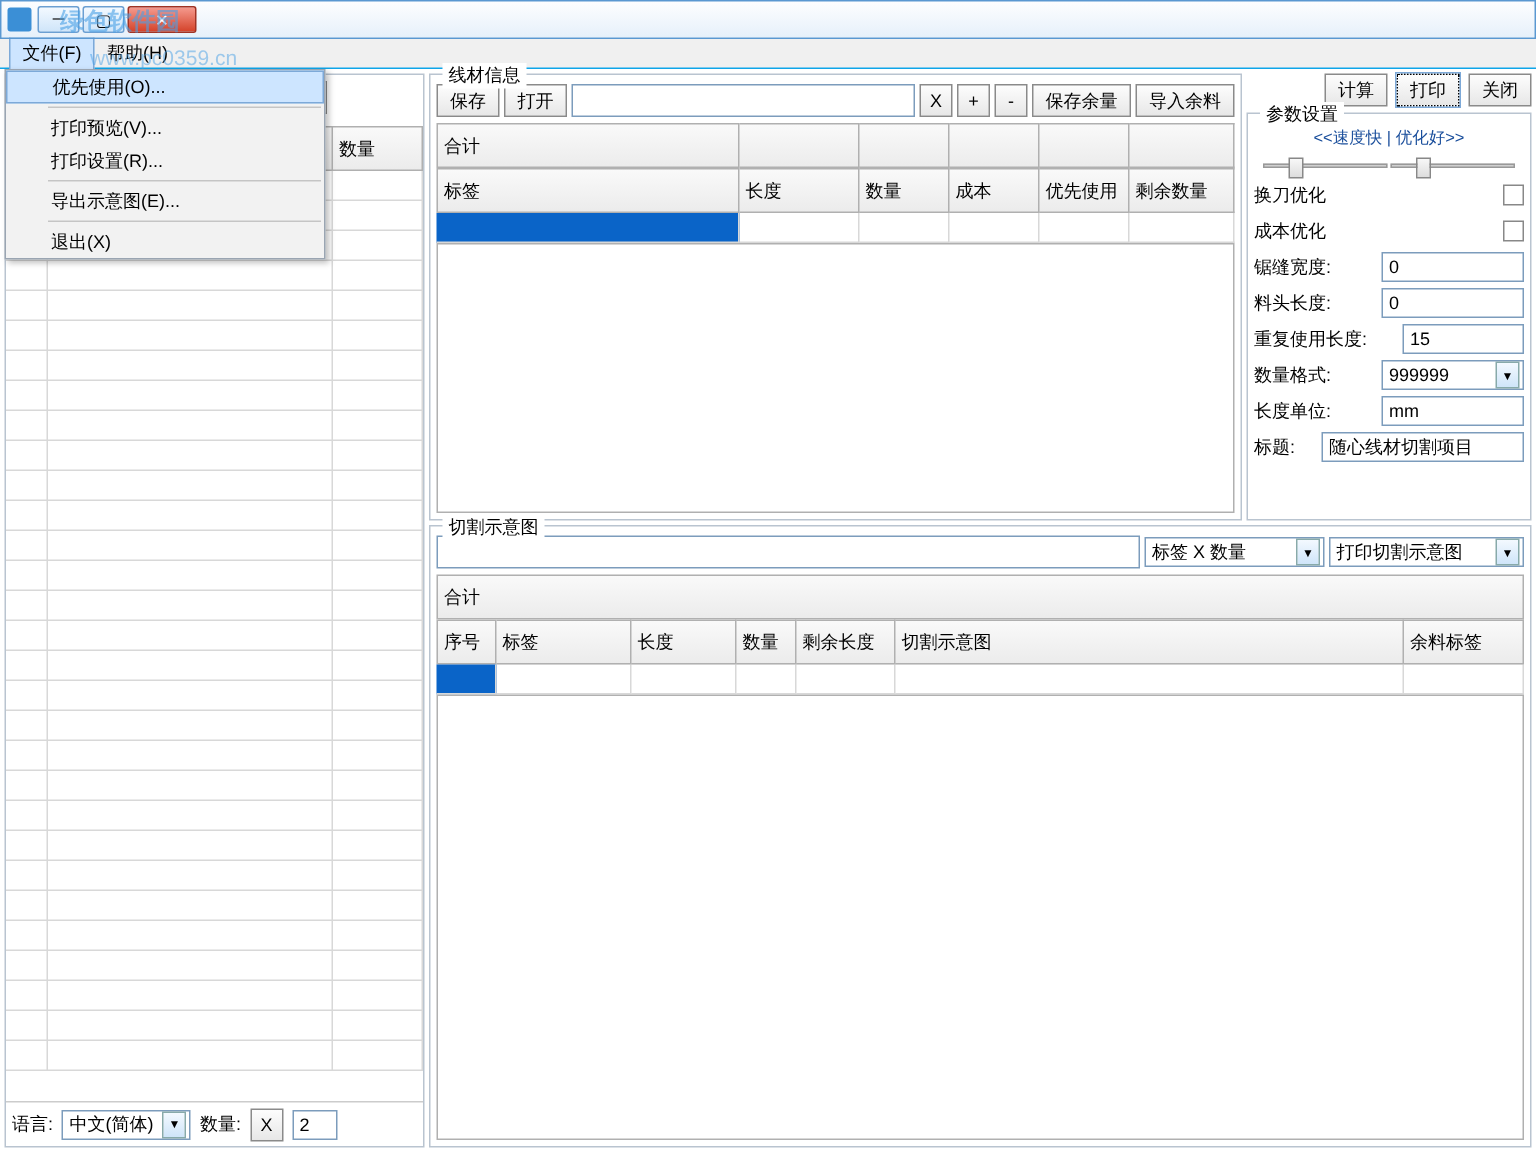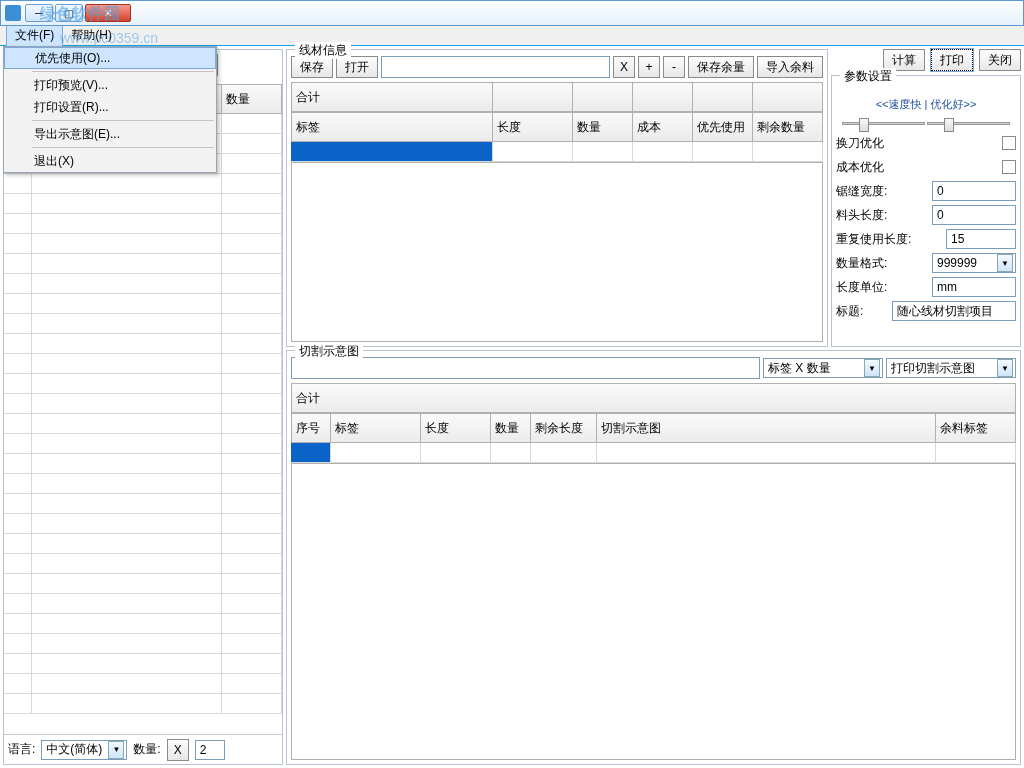--- a/index.html
+++ b/index.html
@@ -36,22 +36,22 @@
 .left-grid{flex:1;overflow:auto}
 .left-bottom{border-top:1px solid #ccc;padding:4px;display:flex;align-items:center;gap:6px;height:30px}
 .select{border:1px solid #7c9cbc;height:20px;background:#fff;padding:0 18px 0 4px;position:relative;display:inline-flex;align-items:center}
 .select::after{content:"▼";position:absolute;right:2px;font-size:8px;background:linear-gradient(#f3f9ff,#cfe5f9);border:1px solid #8aa;width:14px;height:16px;display:flex;align-items:center;justify-content:center}
 .input{border:1px solid #7c9cbc;height:20px;padding:0 4px;background:#fff;display:inline-flex;align-items:center}
 .right-panel{flex:1;display:flex;flex-direction:column;gap:3px}
 .top-section{display:flex;gap:3px}
 .material-info{flex:1;border:1px solid #b9c4d0;padding:6px 4px 4px;position:relative}
 .side-params{width:190px;display:flex;flex-direction:col;flex-direction:column;gap:4px}
 .btnrow{display:flex;gap:6px;justify-content:flex-end}
-.param-box{border:1px solid #b9c4d0;padding:21px 4px;position:relative;flex:1}
-.param-row{display:flex;align-items:center;height:22px;gap:20px;margin-bottom:2px}
+.param-box{border:1px solid #b9c4d0;padding:8px 4px;position:relative;flex:1}
+.param-row{display:flex;align-items:center;height:22px;gap:9px;margin-bottom:2px}
 .param-lbl{width:76px}
 .param-val{flex:1}
 .chk{width:14px;height:14px;border:1px solid #888;background:#fff}
 .slider-lbl{text-align:center;color:#1b4f9c;font-size:11px;margin-bottom:2px}
 .slider{height:18px;display:flex;align-items:center;gap:2px;padding:0 6px}
 .track{flex:1;height:3px;background:#d0d0d0;border:1px solid #999;position:relative}
 .track::before{content:"";position:absolute;left:20%;top:-5px;width:8px;height:12px;background:linear-gradient(#f8f8f8,#ddd);border:1px solid #888}
 .diagram-section{flex:1;border:1px solid #b9c4d0;padding:6px 4px 4px;position:relative;display:flex;flex-direction:column}
 .grid-body{flex:1;background:#fff;border:1px solid #b0b0b0}
 </style>

